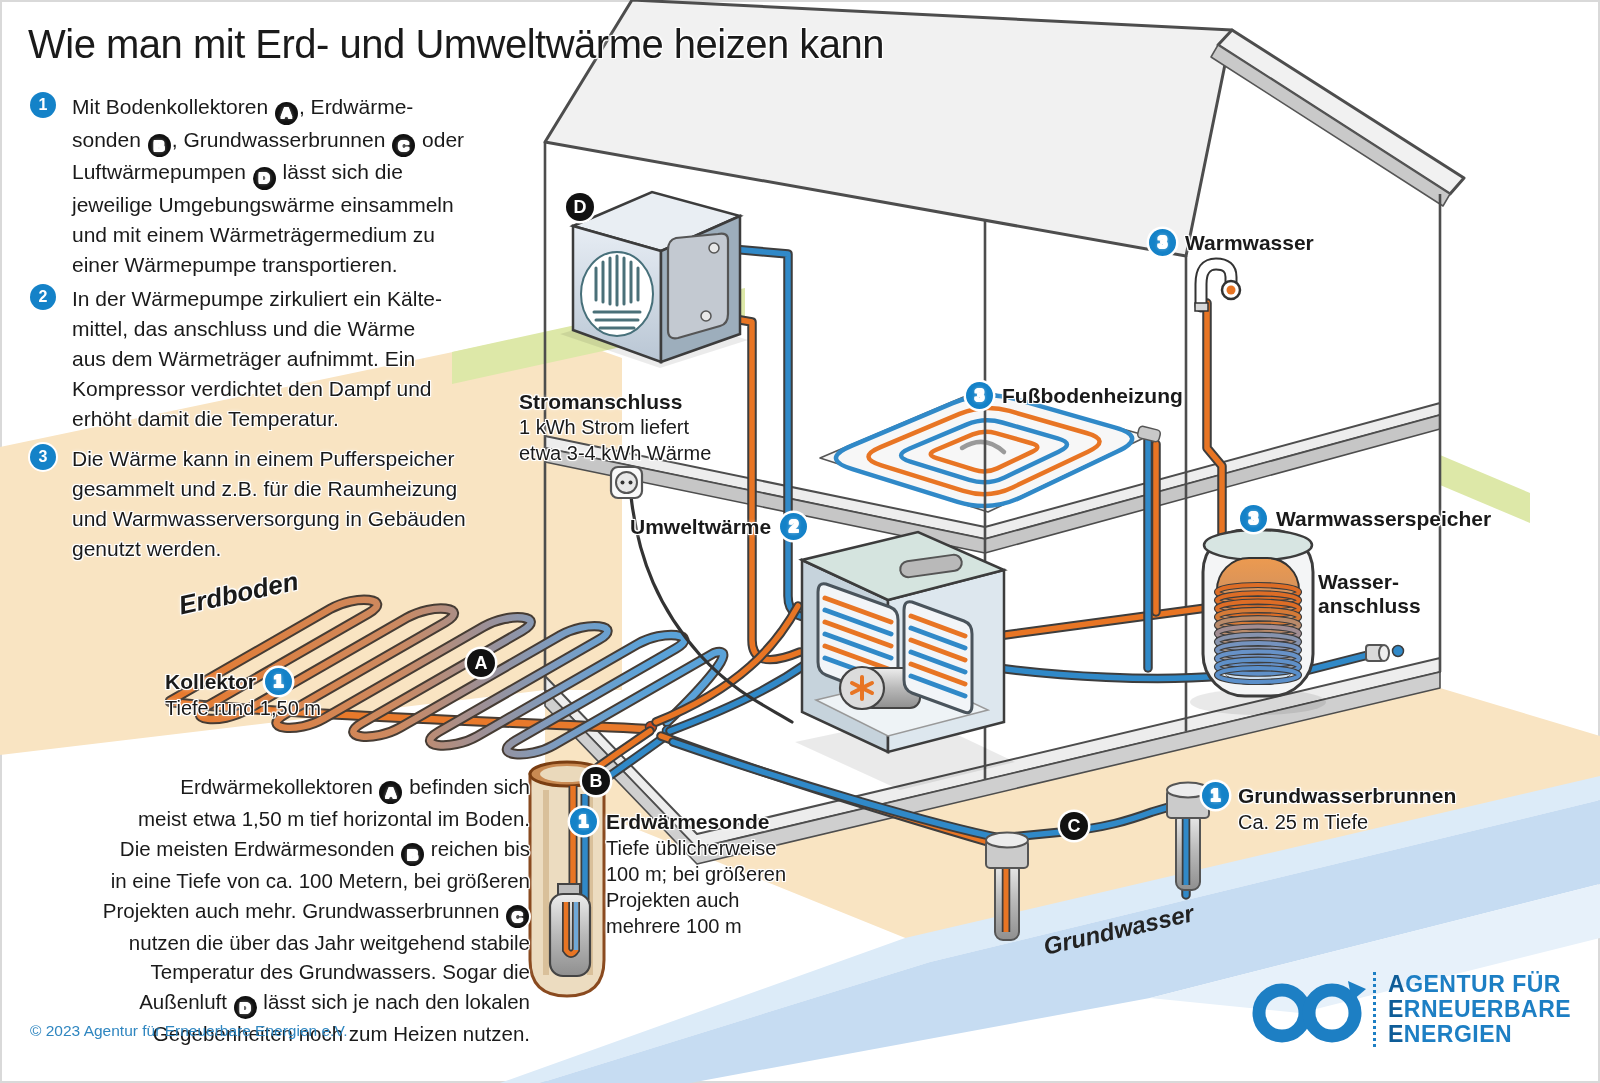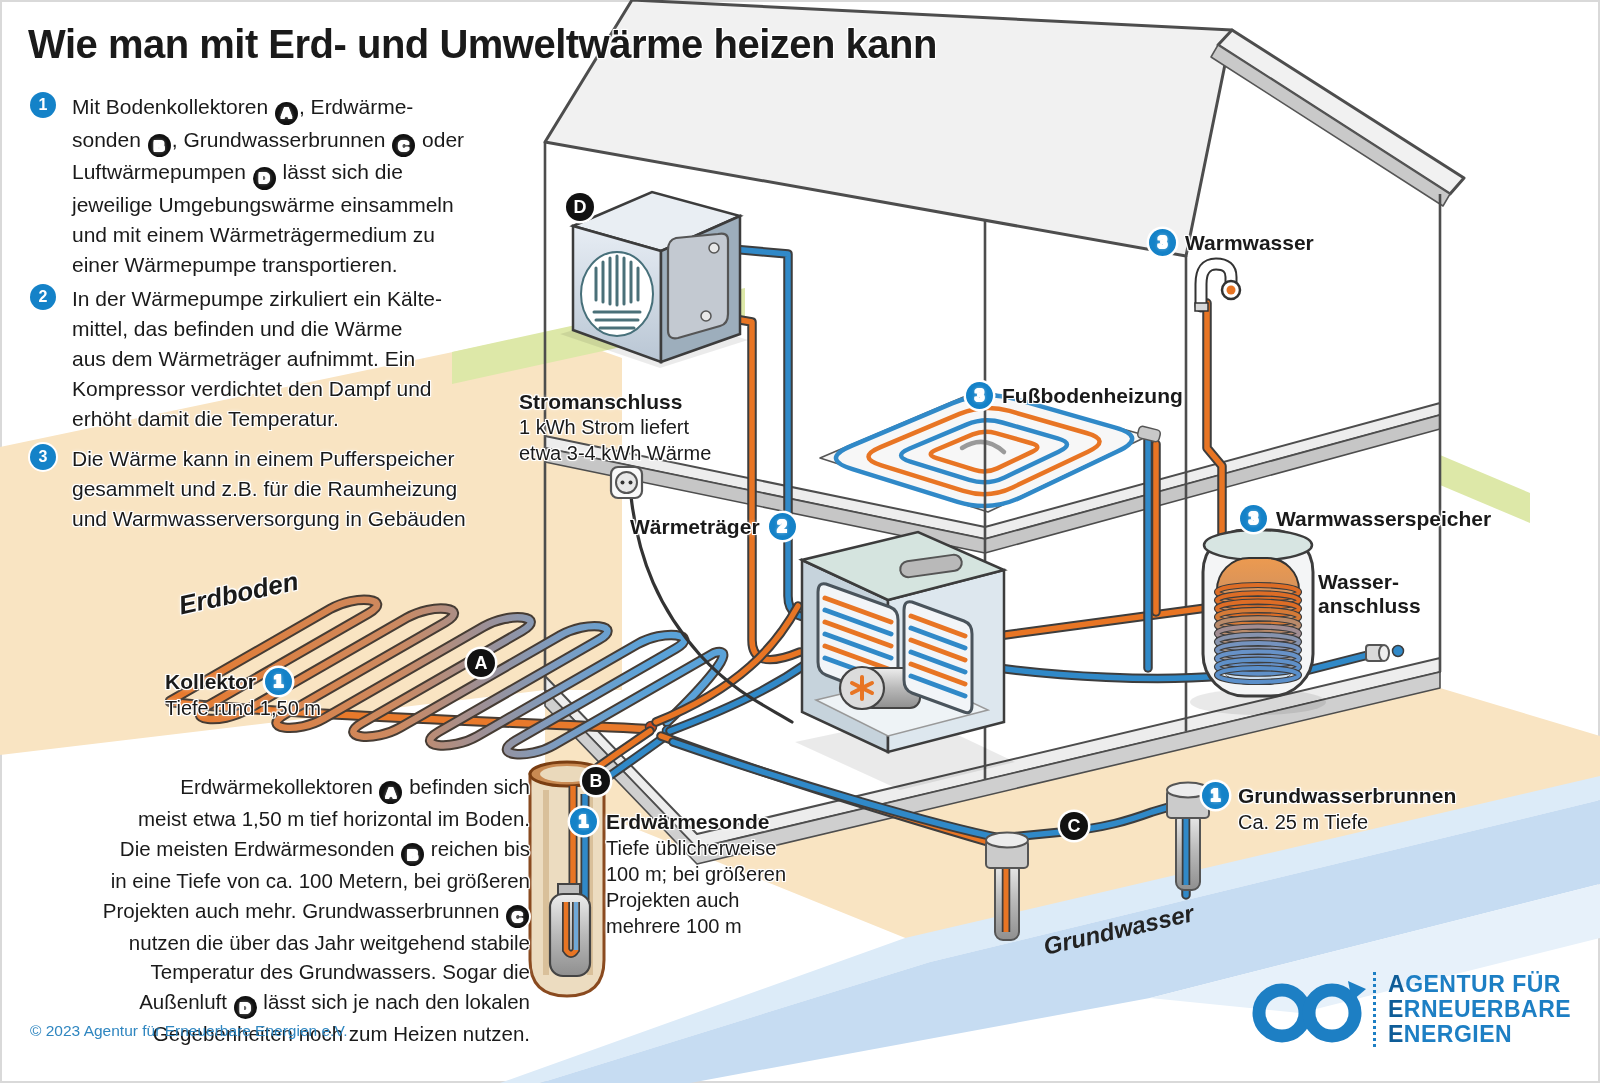--- a/index.html
+++ b/index.html
@@ -7,21 +7,21 @@
     --earth:#f9e4c2; --gw:#c6dcf2; --grass:#dde8a8; --cr:#2f86c0; --logo:#1d7fc4;
     --ink:#1a1a1a; --line:#4d4d4d;
   }
   html,body{margin:0;padding:0;background:#fff;}
   #stage{position:relative;width:1600px;height:1083px;overflow:hidden;background:#fff;
          font-family:"Liberation Sans", sans-serif;box-shadow:inset 0 0 0 2px #d9d9d9;}
   #scene{position:absolute;left:0;top:0;}
   .abs{position:absolute;}
   .halo{text-shadow:1px 0 0 #fff,-1px 0 0 #fff,0 1px 0 #fff,0 -1px 0 #fff,
         1px 1px 0 #fff,-1px -1px 0 #fff,1px -1px 0 #fff,-1px 1px 0 #fff,0 0 4px #fff;}
-  #title{left:28px;top:22px;font-size:40px;font-weight:700;color:var(--ink);letter-spacing:-.5px;}
+  #title{left:28px;top:22px;font-size:40px;font-weight:400;color:var(--ink);letter-spacing:-.5px;}
   .step{left:72px;width:470px;font-size:21px;line-height:30px;color:var(--ink);}
   .stepbadge{position:absolute;left:30px;}
   .badge-num{display:inline-flex;align-items:center;justify-content:center;width:26px;height:26px;
       border-radius:50%;background:var(--badge);color:#fff;font-weight:700;font-size:16px;
       box-shadow:0 0 0 2px #fff;}
   .badge-letter{display:inline-flex;align-items:center;justify-content:center;width:23px;height:23px;
       border-radius:50%;background:var(--mark);color:#fff;font-weight:700;font-size:15px;
       box-shadow:0 0 0 2px #fff;vertical-align:-4px;margin:0 1px;}
   .scene-mark{position:absolute;display:flex;align-items:center;justify-content:center;
       width:28px;height:28px;border-radius:50%;background:var(--mark);color:#fff;font-weight:700;
@@ -321,40 +321,41 @@
       <div>Mit Bodenkollektoren <span class="badge-letter">A</span>, Erdwärme-</div>
       <div>sonden <span class="badge-letter">B</span>, Grundwasserbrunnen <span class="badge-letter">C</span> oder</div>
       <div>Luftwärmepumpen <span class="badge-letter">D</span> lässt sich die</div>
       <div>jeweilige Umgebungswärme einsammeln</div>
       <div>und mit einem Wärmeträgermedium zu</div>
       <div>einer Wärmepumpe transportieren.</div>
     </div>
   <span class="stepbadge badge-num abs" style="top:284px;">2</span>
   <div class="step abs halo" style="top:284px;">
       <div>In der Wärmepumpe zirkuliert ein Kälte-</div>
-      <div>mittel, das befinden und die Wärme</div>
+      <div>mittel, das anschluss und die Wärme</div>
       <div>aus dem Wärmeträger aufnimmt. Ein</div>
       <div>Kompressor verdichtet den Dampf und</div>
       <div>erhöht damit die Temperatur.</div>
     </div>
   <span class="stepbadge badge-num abs" style="top:444px;">3</span>
   <div class="step abs halo" style="top:444px;">
       <div>Die Wärme kann in einem Pufferspeicher</div>
       <div>gesammelt und z.B. für die Raumheizung</div>
       <div>und Warmwasserversorgung in Gebäuden</div>
+      <div>genutzt werden.</div>
     </div>
 
   <div class="abs halo" style="left:519px;top:390px;">
     <div class="lbl-bold">Stromanschluss</div>
     <div class="lbl-sub">1 kWh Strom liefert</div>
     <div class="lbl-sub">etwa 3-4 kWh Wärme</div>
   </div>
 
   <div class="abs label-row halo" style="left:630px;top:513px;">
-    <span class="lbl-bold">Wärmeträger</span>
+    <span class="lbl-bold">Umweltwärme</span>
     <span class="rowbadge">2</span>
   </div>
 
   <div class="abs label-row halo" style="left:1149px;top:229px;">
     <span class="rowbadge">3</span>
     <span class="lbl-bold">Warmwasser</span>
   </div>
 
   <div class="abs label-row halo" style="left:966px;top:382px;">
     <span class="rowbadge">3</span>

